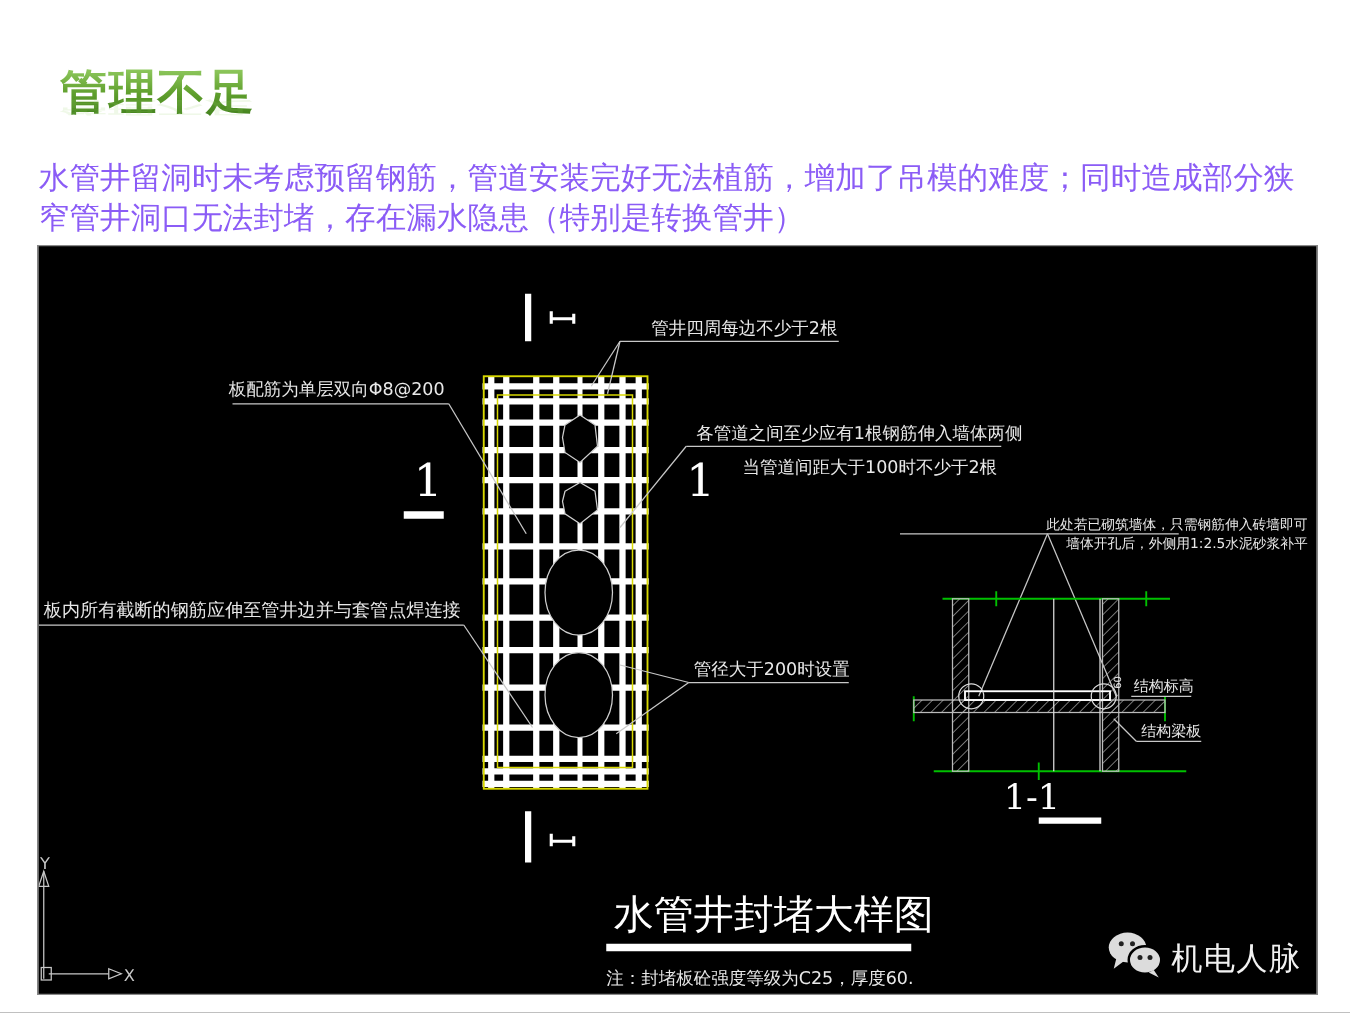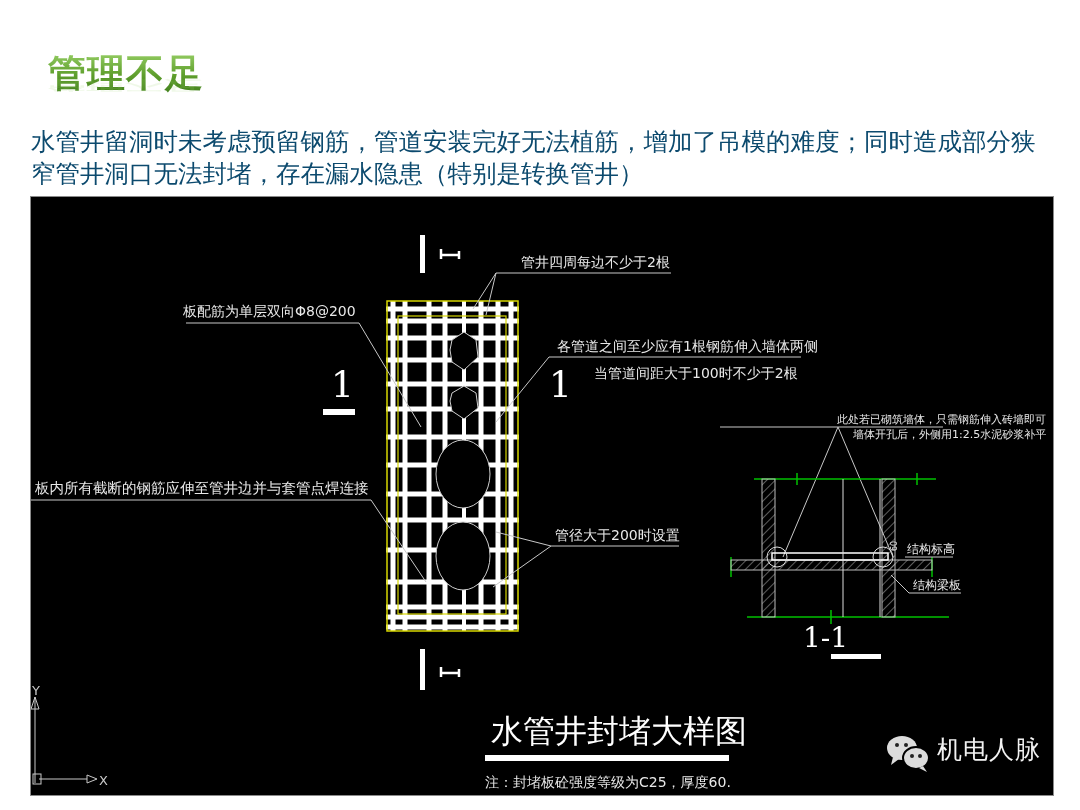--- a/index.html
+++ b/index.html
@@ -10,30 +10,30 @@
     background:linear-gradient(180deg,#9bd36a 0%,#5e9e2c 55%,#3f7d1c 100%);
     -webkit-background-clip:text; background-clip:text; -webkit-text-fill-color:transparent;
     font-weight:bold;
   }
   .title-reflect {
     position:absolute; left:48px; top:94px; font-size:38px; line-height:46px; letter-spacing:1px;
     font-weight:bold; color:#9bd36a; opacity:0.15; transform:scaleY(-0.35); transform-origin:top;
     pointer-events:none;
   }
   .desc {
-    position:absolute; left:31px; top:126px; width:1010px; font-size:24.5px; line-height:32px; color:#0c4a6e;
+    position:absolute; left:31px; top:126px; width:1010px; font-size:24.5px; line-height:32px; color:#8b5cf6;
   }
   .cad {
     position:absolute; left:30px; top:196px; width:1024px; height:600px; background:#000;
     border:1px solid #8a8a8a; box-sizing:border-box;
   }
   .cad svg { position:absolute; left:0; top:0; }
   .cad-text { fill:#e8e8e8; font-family:"DejaVu Sans", sans-serif; }
   .watermark {
-    position:absolute; left:885px; top:733px; height:50px; display:flex; align-items:flex-start; gap:6px;
+    position:absolute; left:885px; top:733px; height:50px; display:flex; align-items:flex-end; gap:6px;
   }
   .wm-label { color:#f2f2f2; font-size:25px; letter-spacing:1px; }
 </style>
 </head>
 <body>
 
 <div class="title">管理不足</div>
 <div class="title-reflect">管理不足</div>
 
 <div class="desc">水管井留洞时未考虑预留钢筋，管道安装完好无法植筋，增加了吊模的难度；同时造成部分狭窄管井洞口无法封堵，存在漏水隐患（特别是转换管井）</div>

